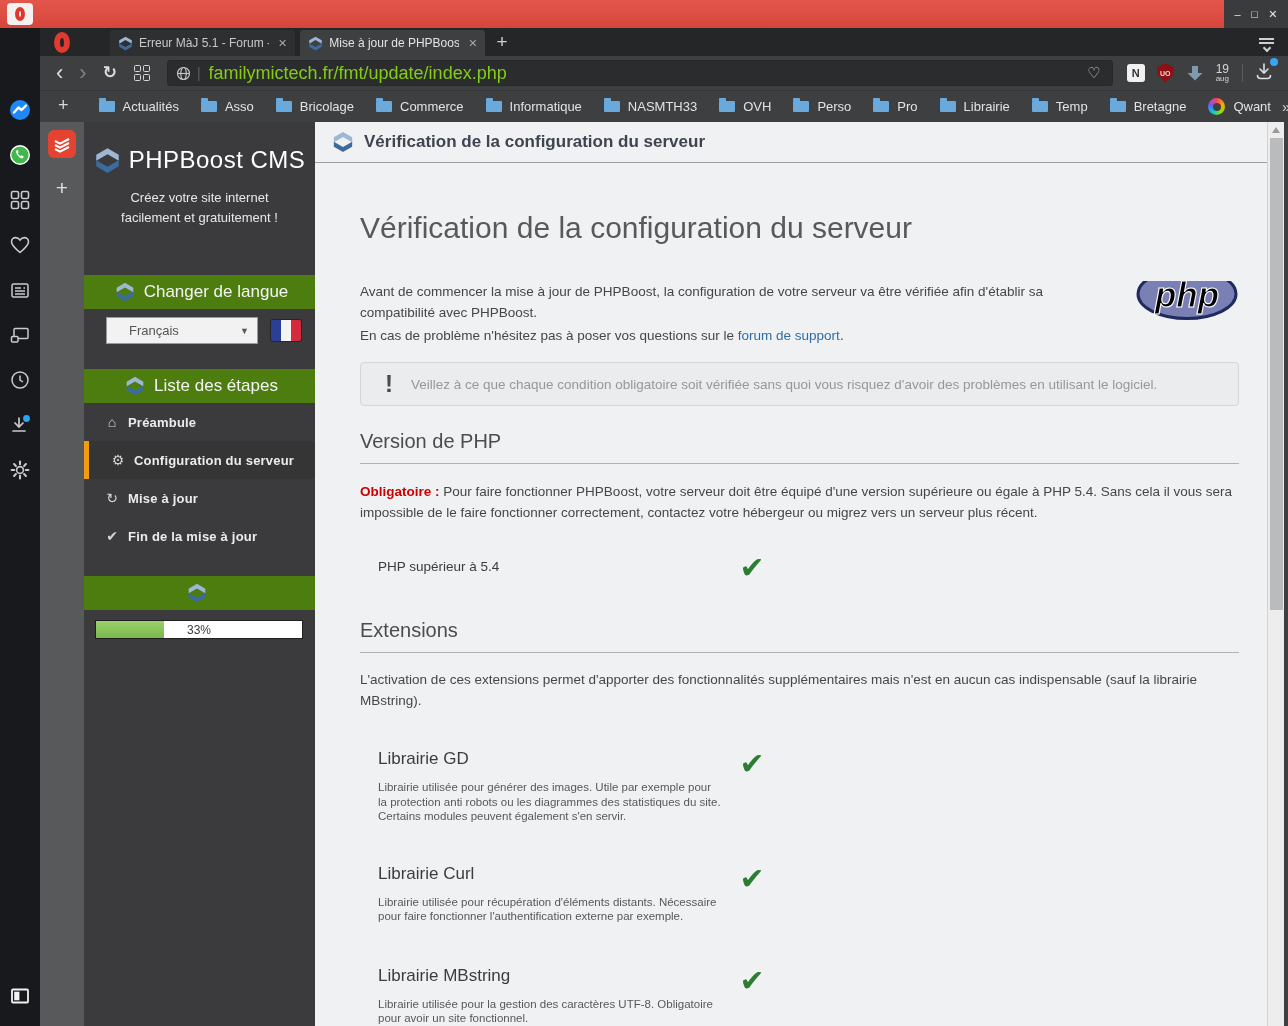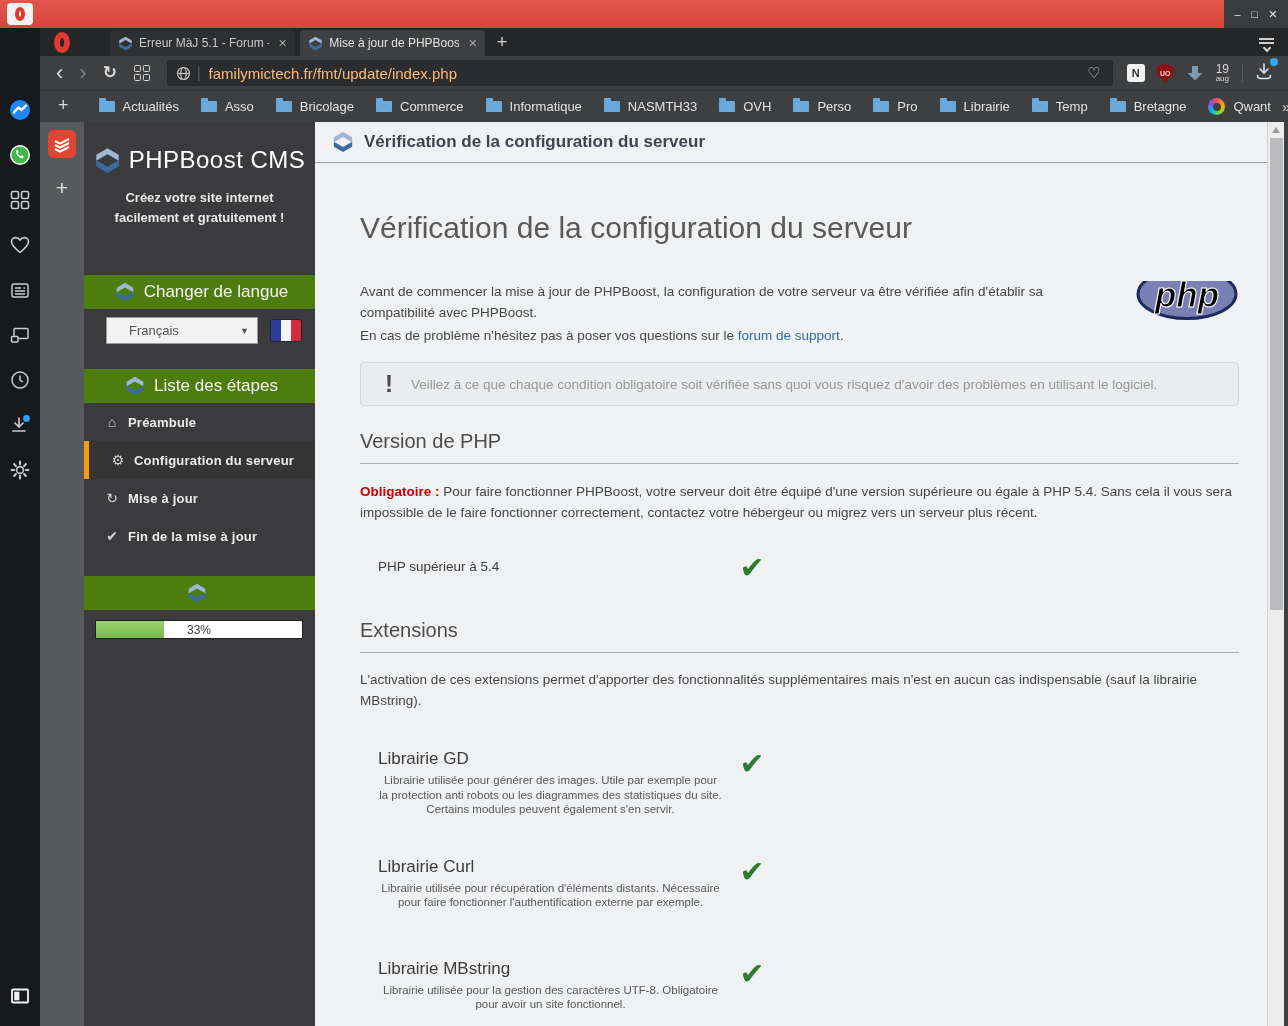--- a/index.html
+++ b/index.html
@@ -45,21 +45,21 @@
 
   
   .toolbar { height:34px; background:#3e3f41; display:flex; align-items:center; padding:0 10px 0 8px; flex:0 0 34px; }
   .nav-btn { color:#dedede; font-size:22px; line-height:22px; padding:0 8px; font-weight:300; }
   .nav-btn.fwd { color:#808182; }
   .nav-btn.reload { font-size:17px; font-weight:bold; }
   .griddy { display:grid; grid-template-columns:7px 7px; grid-gap:2px; padding:0 9px; }
   .griddy span { width:7px; height:7px; border:1.5px solid #d8d8d8; border-radius:1.5px; }
   .urlfield { flex:1; height:26px; background:#2b2c2e; border:1px solid #27282a; border-radius:3px; margin:0 8px; display:flex; align-items:center; padding:0 8px; }
   .urlfield .sep { color:#5e5f61; margin:0 8px 0 6px; font-size:14px; }
-  .url-text { color:#fdba74; font-size:15px; flex:1; white-space:nowrap; overflow:hidden; }
+  .url-text { color:#84cc16; font-size:18px; flex:1; white-space:nowrap; overflow:hidden; }
   .heart-btn { color:#d0d0d0; font-size:15px; padding:0 3px; }
   .ext { margin:0 6px; display:flex; align-items:center; justify-content:center; position:relative; }
   .ext-note { width:18px; height:18px; background:#f2f2f2; border-radius:3px; color:#333; font-size:11px; font-weight:bold; display:flex; align-items:center; justify-content:center; }
   .ext-shield { width:17px; height:19px; background:#8d1014; clip-path:polygon(50% 0,100% 18%,97% 58%,50% 100%,3% 58%,0 18%); display:flex; align-items:center; justify-content:center; color:#f3d7d7; font-size:7px; font-weight:bold; }
   .ext-date { display:flex; flex-direction:column; align-items:center; color:#d6d6d6; line-height:1; }
   .ext-date .d { font-size:12px; } .ext-date .m { font-size:8px; }
   .tb-sep { width:1px; height:18px; background:#5a5b5d; margin:0 7px; }
   .dl-wrap { position:relative; margin:0 4px; }
   .dl-dot { position:absolute; top:-3px; right:-4px; width:8px; height:8px; background:#38a6f7; border-radius:50%; }
 
@@ -81,21 +81,21 @@
   .todoist { width:28px; height:28px; background:#e44332; border-radius:6px; display:flex; align-items:center; justify-content:center; }
   .panel-add { color:#dedede; font-size:21px; font-weight:300; margin-top:18px; }
 
   
   .pb-sidebar { width:231px; background:#3b3b3d; flex:0 0 231px; color:#eee; overflow:hidden; }
   .hex { width:20px; height:20px; }
   .brand { text-align:center; padding-top:24px; }
   .brand-row { display:flex; align-items:center; justify-content:center; }
   .brand-row .hex { width:27px; height:27px; margin-right:8px; }
   .brand-title { font-size:24px; color:#fff; letter-spacing:.5px; }
-  .brand-tagline { margin:14px auto 0; width:190px; font-size:13px; line-height:20px; color:#e8e8e8;font-weight:bold; }
+  .brand-tagline { margin:14px auto 0; width:190px; font-size:13px; line-height:20px; color:#e8e8e8; }
   .side-strip { margin-top:47px; background:#4d7c0f; min-height:34px; display:flex; align-items:center; padding:4px 0 4px 4px;justify-content:center; }
   .side-strip .hex { flex:0 0 20px; margin-right:9px; }
   .side-strip-label { font-size:17px; color:#f4f4f4; line-height:22px; }
   .lang-row { display:flex; align-items:center; padding:8px 0 0 22px;text-decoration:underline; }
   .lang-select { width:152px; height:27px; background:#f2f2f2; border:1px solid #9a9a9a; display:flex; align-items:center; padding:0 8px 0 22px; }
   .lang-value { flex:1; color:#555; font-size:13px; }
   .lang-arrow { color:#555; font-size:9px; }
   .flag { width:30px; height:21px; margin-left:13px; display:flex; border-radius:2px; overflow:hidden; box-shadow:0 0 0 1px rgba(0,0,0,.35); }
   .flag i { flex:1; } .flag .b { background:#2b3f97; } .flag .w { background:#f4f4f4; } .flag .r { background:#d5293d; }
   .steps-strip { margin-top:25px; }
@@ -131,21 +131,21 @@
   .mandatory b { color:#c00; }
   .req-row { display:flex; align-items:flex-start; margin-top:30px; padding-left:18px; }
   .req-label { width:345px; font-size:13.5px; color:#3c3c3c; padding-top:6px; }
   .status { width:42px; text-align:center; font-size:30px; line-height:30px; margin-left:8px; }
   .status.ok { color:#2c7c31; font-weight:bold; }
   .ext-intro { margin-top:16px; max-width:880px; }
   .ext-item { display:flex; align-items:flex-start; margin-top:38px; padding-left:18px; min-height:62px; }
   .ext-item + .ext-item { margin-top:40px; }
   .ext-text { width:345px; }
   .ext-name { font-size:17px; color:#3c3c3c; }
-  .ext-desc { margin-top:4px; font-size:11.5px; line-height:14.5px; color:#585858;text-align:center; }
+  .ext-desc { margin-top:11px; font-size:11.5px; line-height:14.5px; color:#585858; }
   .gap-lg { height:12px; }
 
   
   .scrollbar { width:17px; flex:0 0 17px; background:#ededee; border-left:1px solid #d2d2d2; display:flex; flex-direction:column; align-items:center; }
   .sb-arrow { margin-top:5px; width:0; height:0; border-left:4px solid transparent; border-right:4px solid transparent; border-bottom:6px solid #9b9b9b; }
   .sb-thumb { margin-top:5px; width:13px; height:472px; background:#babbbd; }
   .edge { width:4px; flex:0 0 4px; background:#3e3f41; }
 
   .hexdefs { position:absolute; width:0; height:0; overflow:hidden; }
 </style>

